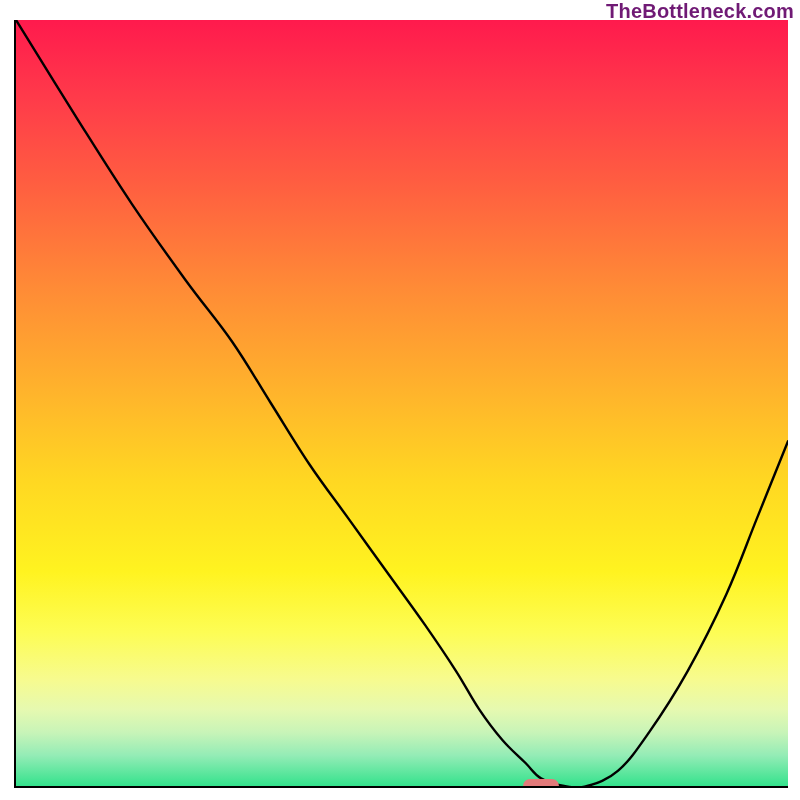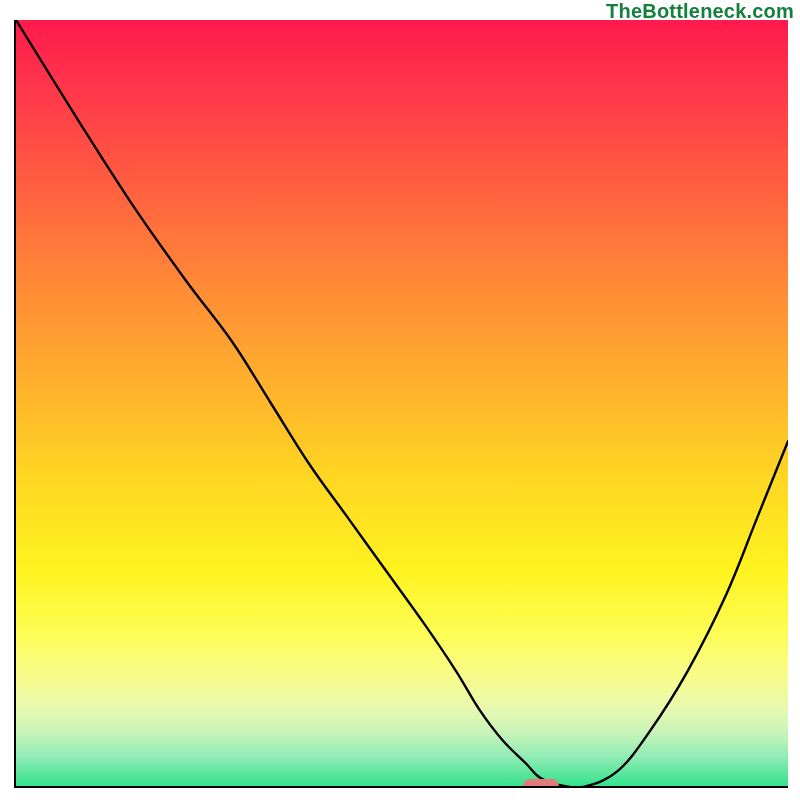--- a/index.html
+++ b/index.html
@@ -56,21 +56,21 @@
     border-radius: 8px;
     transform: translate(-50%, -50%);
   }
   .watermark {
     position: absolute;
     top: 0px;
     right: 6px;
     font-family: Arial, Helvetica, sans-serif;
     font-size: 20px;
     font-weight: 600;
-    color: #15803d;
+    color: #701a75;
     letter-spacing: 0.2px;
   }
 </style>
 </head>
 <body>
 
 <div class="chart-container">
   <div class="watermark">TheBottleneck.com</div>
   <div class="plot-area">
     <div class="gradient-bg"></div>

